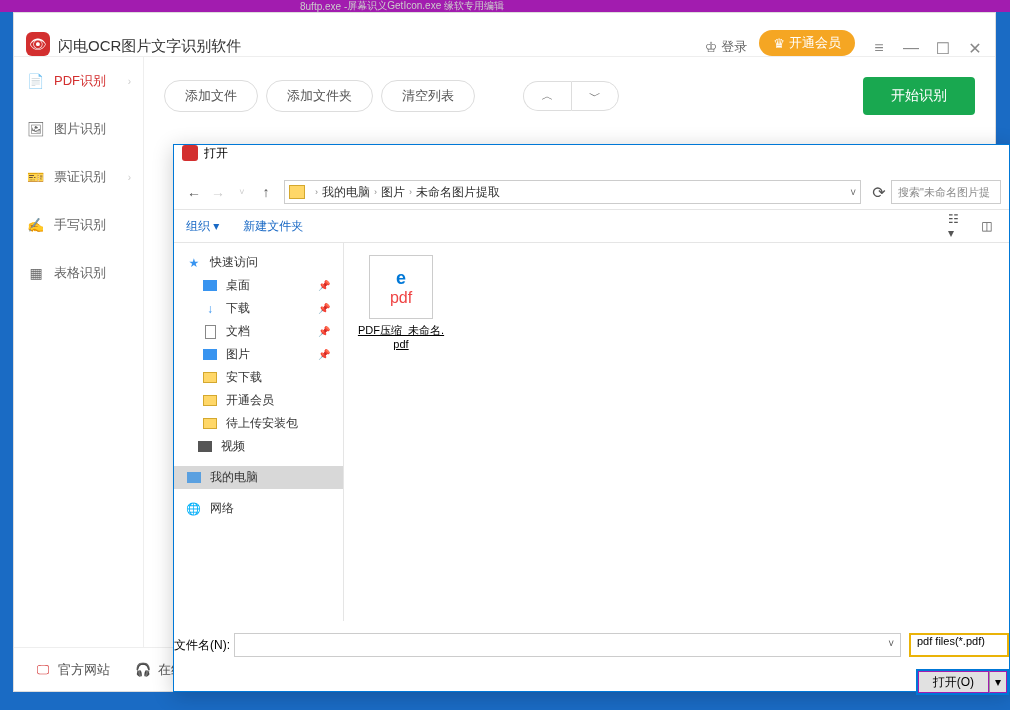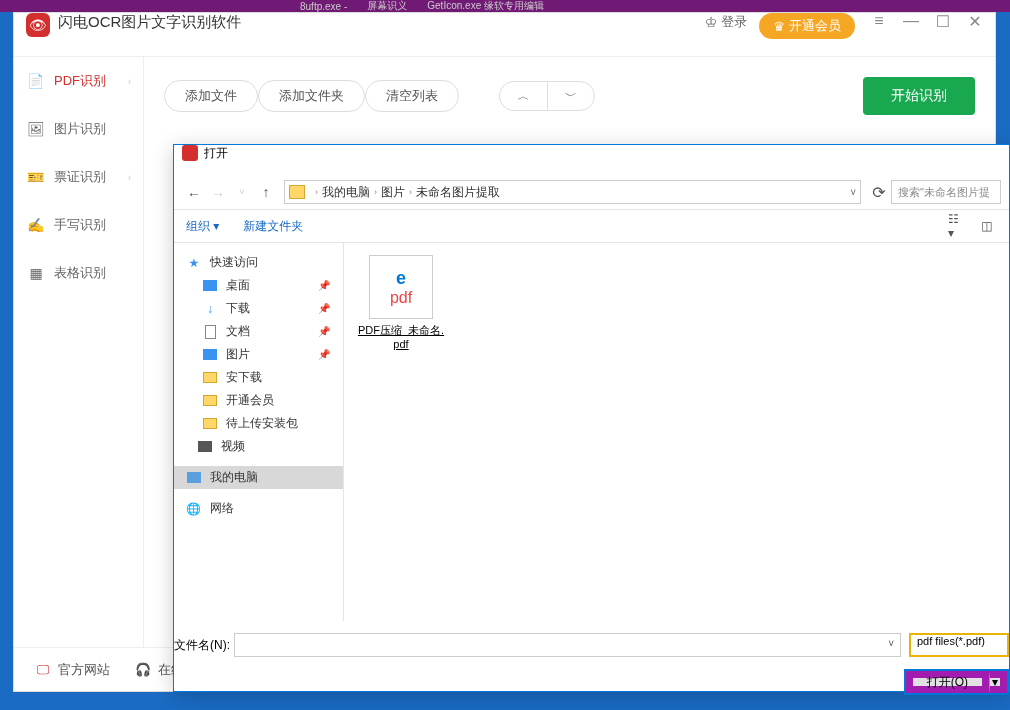--- a/index.html
+++ b/index.html
@@ -1,43 +1,43 @@
 <!DOCTYPE html>
 <html><head>
 <meta charset="utf-8">
 <style>
 * { margin: 0; padding: 0; box-sizing: border-box; font-family: "Microsoft YaHei", sans-serif; }
 body { width: 1010px; height: 710px; background: #1a6bc4; position: relative; overflow: hidden; }
 
-.taskbar-top { height: 12px; background: #701a75; color: #ccc; font-size: 10px; display: flex; align-items: center; padding-left: 300px; gap: 20px; }
+.taskbar-top { height: 12px; background: #a21caf; color: #ccc; font-size: 10px; display: flex; align-items: center; padding-left: 300px; }
 
 .main-window { position: absolute; top: 12px; left: 13px; width: 983px; height: 680px; background: #fff; border: 1px solid #ddd; }
 
-.titlebar { height: 44px; display: flex; align-items: flex-start; padding: 0 12px; border-bottom: 1px solid #eee; }
+.titlebar { height: 44px; display: flex; align-items: flex-end; padding: 0 12px; border-bottom: 1px solid #eee; }
 .app-icon { width: 24px; height: 24px; background: #d32f2f; border-radius: 6px; display: flex; align-items: center; justify-content: center; margin-right: 8px; }
 .app-icon::before { content: "👁"; color: #fff; font-size: 14px; }
 .app-title { font-size: 15px; color: #333; flex: 0 0 auto; }
 .titlebar-spacer { flex: 1; }
 .login-link { display: flex; align-items: center; color: #666; font-size: 13px; margin-right: 12px; cursor: pointer; }
 .login-link::before { content: "♔"; margin-right: 4px; font-size: 14px; }
 .vip-btn { background: #f5a623; color: #fff; border-radius: 14px; padding: 4px 14px; font-size: 13px; display: flex; align-items: center; cursor: pointer; }
 .vip-btn::before { content: "♛"; margin-right: 4px; }
 .win-controls { display: flex; gap: 16px; margin-left: 16px; }
 .win-ctrl { width: 16px; height: 16px; color: #888; font-size: 16px; cursor: pointer; display: flex; align-items: center; justify-content: center; }
 
 .app-body { display: flex; height: 592px; }
 
 .sidebar { width: 130px; border-right: 1px solid #eee; }
 .sidebar-item { display: flex; align-items: center; padding: 14px 12px; font-size: 13px; color: #666; cursor: pointer; position: relative; }
 .sidebar-item.active { color: #d32f2f; font-weight: 500; }
 .sidebar-icon { width: 20px; height: 20px; margin-right: 8px; display: flex; align-items: center; justify-content: center; font-size: 14px; }
 .sidebar-item .chev { margin-left: auto; color: #ccc; font-size: 10px; }
 
 .content-area { flex: 1; padding: 20px; }
-.toolbar { display: flex; align-items: center; gap: 0; }
+.toolbar { display: flex; align-items: center; gap: 8px; }
 .pill-btn { border: 1px solid #ddd; border-radius: 18px; padding: 6px 20px; font-size: 13px; color: #555; cursor: pointer; background: #fff; }
 .arrow-group { display: flex; margin-left: 40px; }
 .arrow-btn { border: 1px solid #ddd; width: 48px; height: 30px; display: flex; align-items: center; justify-content: center; background: #fff; cursor: pointer; font-size: 12px; color: #666; }
 .arrow-btn:first-child { border-radius: 18px 0 0 18px; border-right: none; }
 .arrow-btn:last-child { border-radius: 0 18px 18px 0; }
 .start-btn { margin-left: auto; background: #19a850; color: #fff; border-radius: 4px; padding: 10px 28px; font-size: 14px; cursor: pointer; }
 
 .bottombar { height: 44px; border-top: 1px solid #eee; display: flex; align-items: center; padding: 0 20px; gap: 24px; position: absolute; bottom: 0; left: 0; right: 0; background: #fff; }
 .bottom-link { display: flex; align-items: center; font-size: 13px; color: #555; cursor: pointer; }
 .bottom-link .bi { width: 18px; height: 18px; margin-right: 6px; display: flex; align-items: center; justify-content: center; }
@@ -87,21 +87,21 @@
 .file-name { font-size: 11px; text-align: center; word-break: break-all; text-decoration: underline; }
 
 .fd-footer { padding: 12px 0; }
 .fn-row { display: flex; align-items: center; margin-bottom: 12px; }
 .fn-label { font-size: 12px; margin-right: 4px; }
 .fn-input { flex: 1; height: 24px; border: 1px solid #ccc; font-size: 12px; padding: 0 6px; }
 .fn-input .drop { float: right; color: #555; font-size: 10px; margin-top: 4px; }
 .type-select { width: 100px; height: 24px; border: 2px solid #eab308; font-size: 11px; display: flex; padding: 0 6px; margin-left: 8px; }
 .btn-row { display: flex; justify-content: flex-end; gap: 0; }
 .dlg-btn-wrap { display: flex; border: 2px solid #0078d7; }
-.dlg-btn { height: 22px; border: 7px solid #a21caf; background: #e1e1e1; font-size: 12px; padding: 0 14px; cursor: pointer; display: flex; align-items: center; }
+.dlg-btn { height: 22px; border: 1px solid #a21caf; background: #e1e1e1; font-size: 12px; padding: 0 14px; cursor: pointer; display: flex; align-items: center; }
 .dlg-btn.drop { width: 18px; padding: 0; justify-content: center; border-left: 1px solid #999; }
 </style>
 </head>
 <body>
 
 <div class="taskbar-top">
   <span>8uftp.exe -</span>
   <span>屏幕识义</span>
   <span>GetIcon.exe  缘软专用编辑</span>
 </div>

